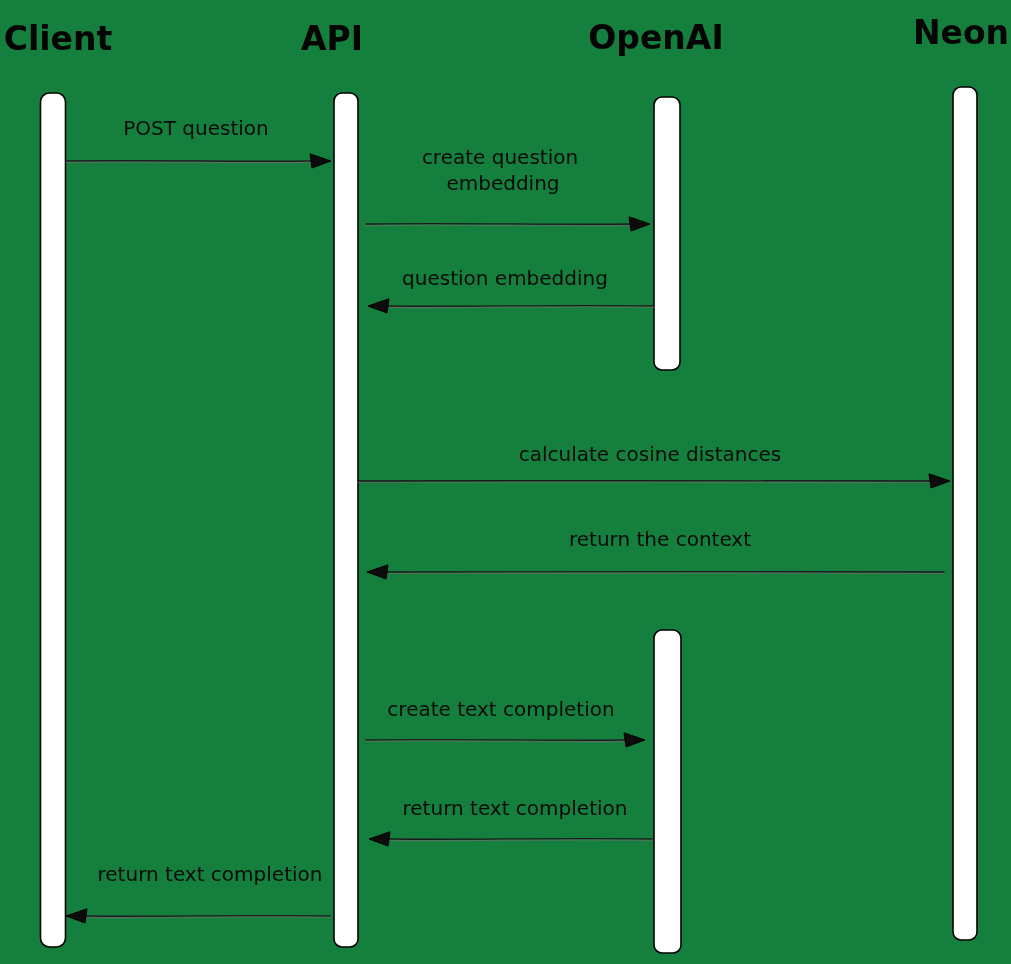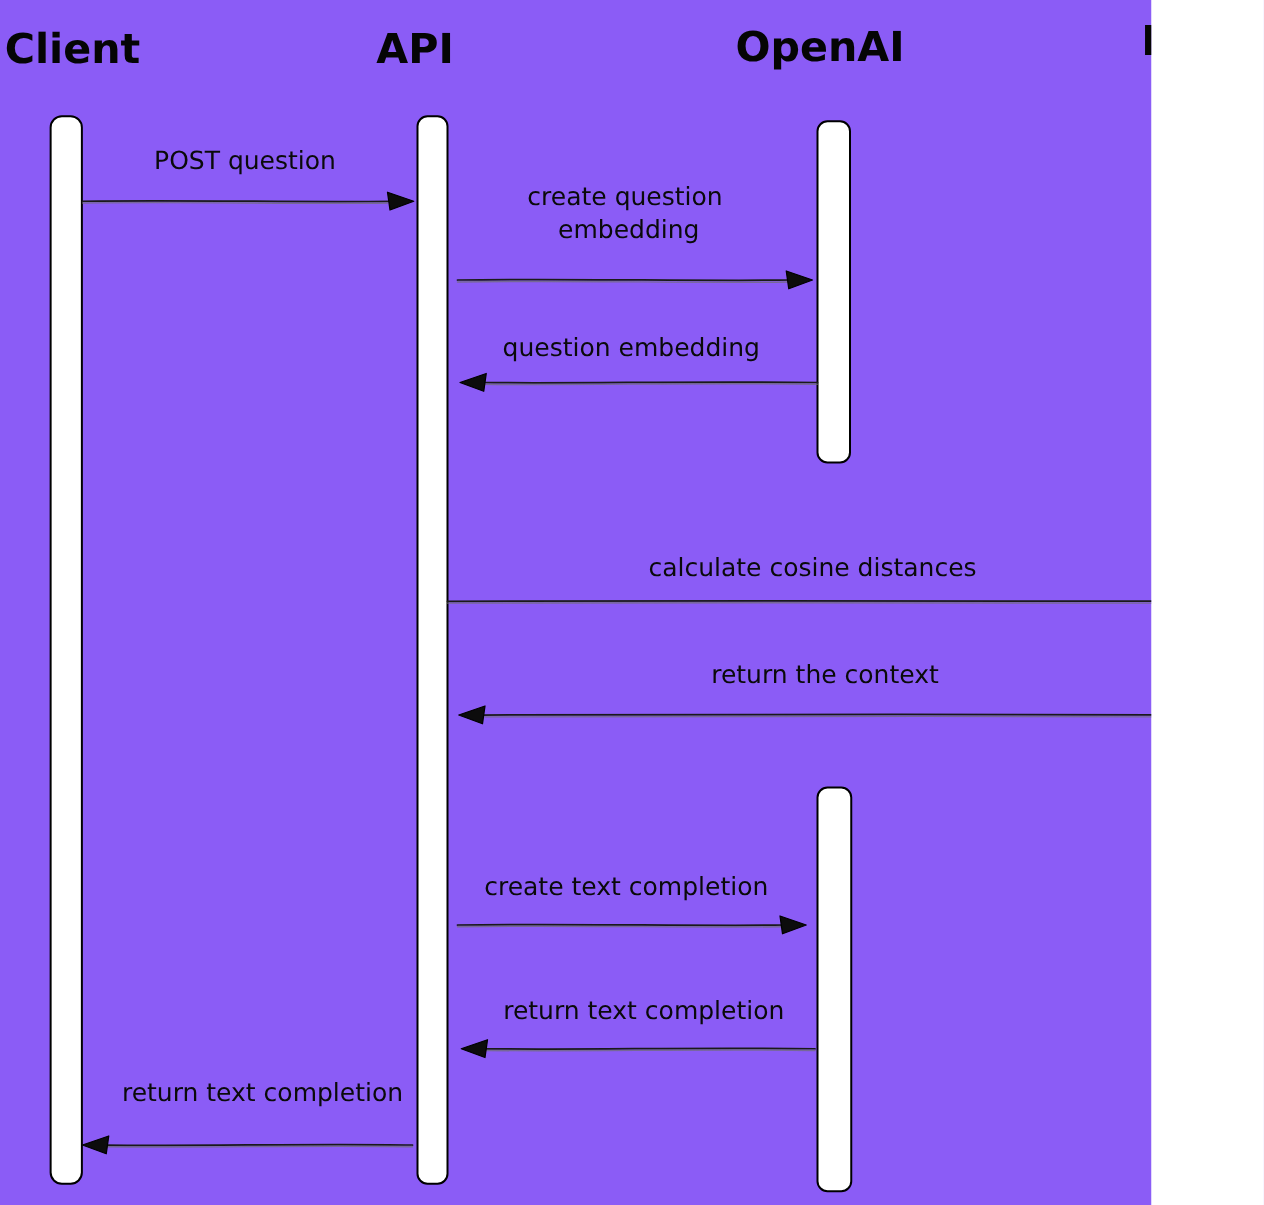--- a/index.html
+++ b/index.html
@@ -2,23 +2,23 @@
 <html><head>
 <meta charset="utf-8">
 <style>
   html, body {
     margin: 0;
     padding: 0;
     background: #ffffff;
   }
   .canvas {
     position: relative;
-    width: 921px;
+    width: 1011px;
     height: 964px;
-    background: #8b5cf6;
+    background: #15803d;
     font-family: "DejaVu Sans", sans-serif;
     overflow: hidden;
   }
   svg { display: block; }
   .actor-label {
     font-family: "DejaVu Sans", sans-serif;
     font-weight: bold;
     font-size: 33px;
     fill: #050505;
     text-anchor: middle;

